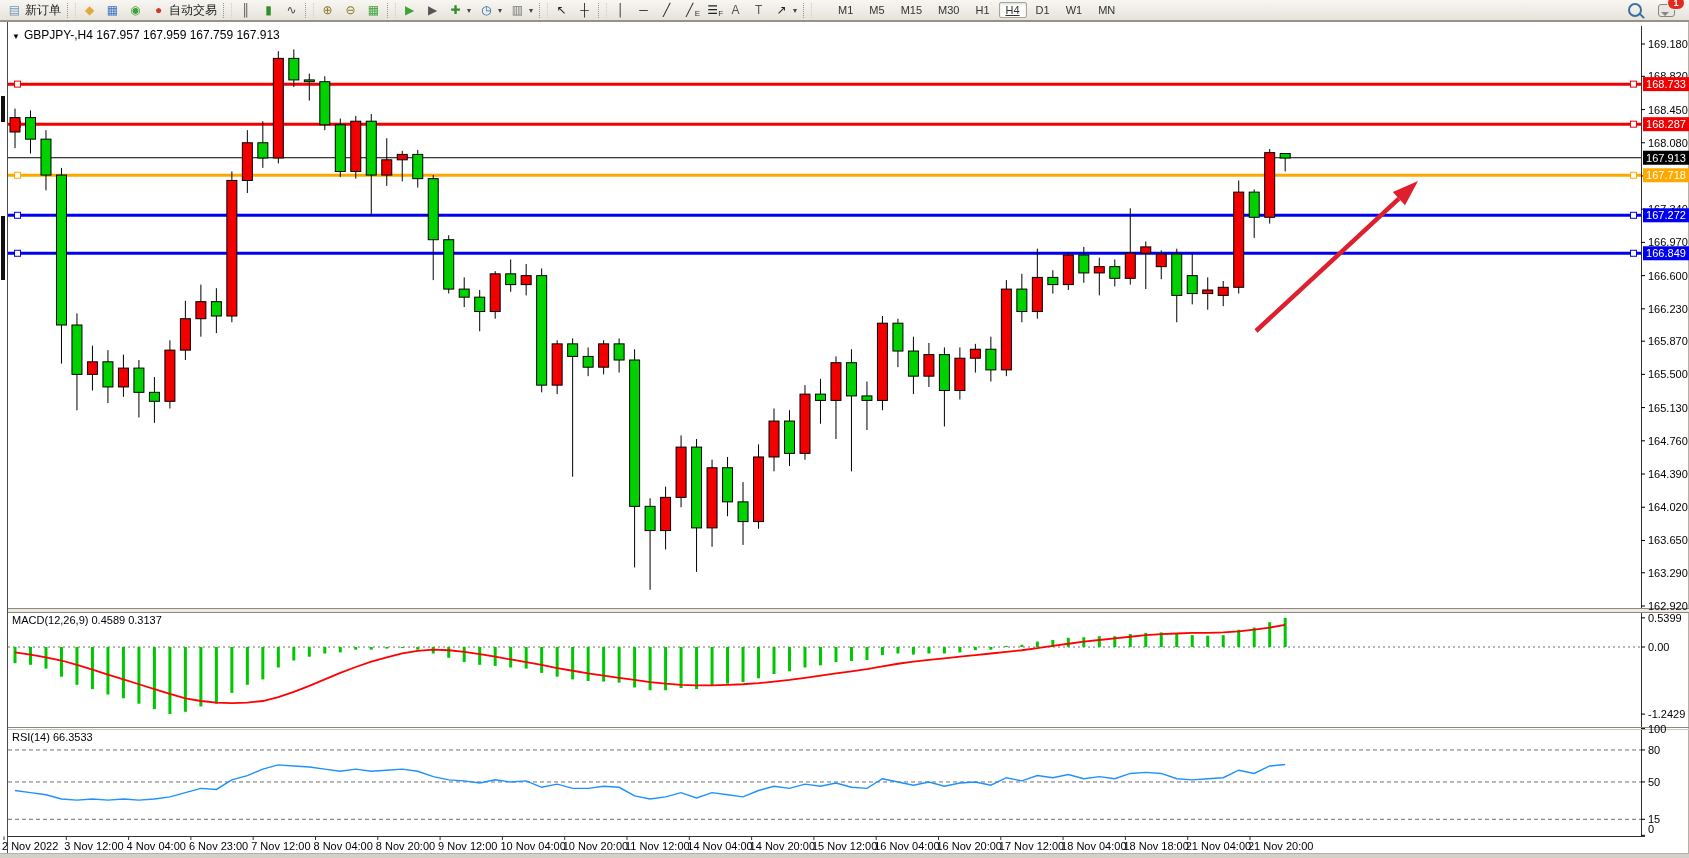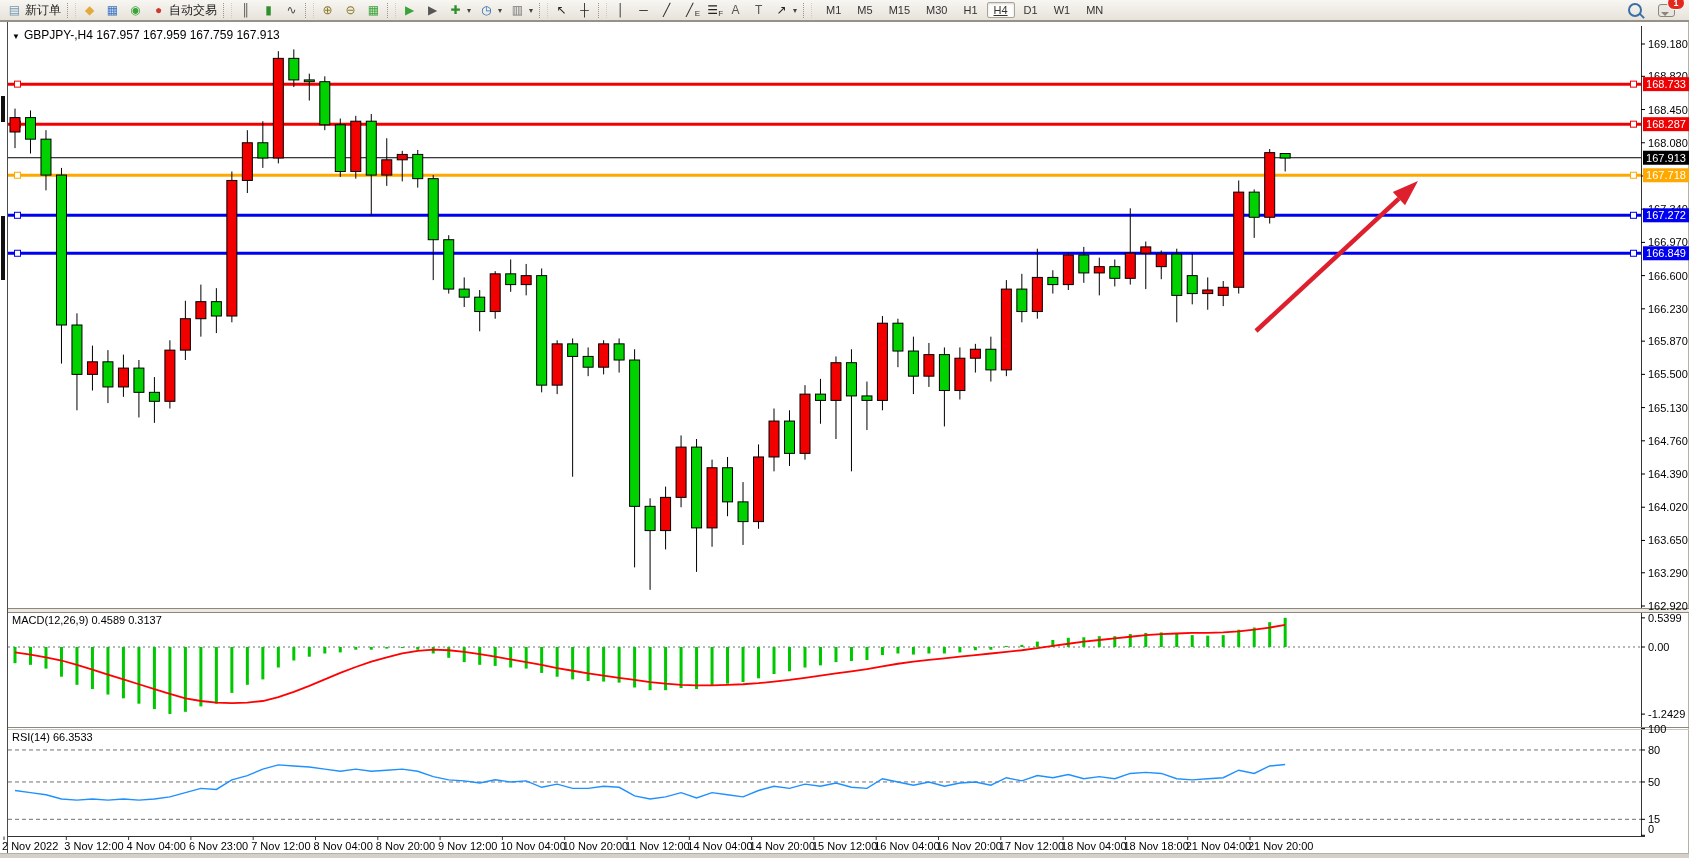--- a/index.html
+++ b/index.html
@@ -115,21 +115,21 @@
         </span>
         <span class="tbtn">
           <span class="mi" style="color: rgb(85, 85, 85);">T</span>
         </span>
         <span class="tbtn">
           <span class="mi" style="color: rgb(34, 34, 34);">↗</span>
           <span class="caret">▾</span>
         </span>
         <span class="grip"></span>
       </span>
-    <span id="tb-timeframes" style="display:flex;align-items:center;margin-left:4px;">
+    <span id="tb-timeframes" style="display:flex;align-items:center;margin-left:16px;">
         <span class="tf">M1</span>
         <span class="tf">M5</span>
         <span class="tf">M15</span>
         <span class="tf">M30</span>
         <span class="tf">H1</span>
         <span class="tf active">H4</span>
         <span class="tf">D1</span>
         <span class="tf">W1</span>
         <span class="tf">MN</span>
       </span>

